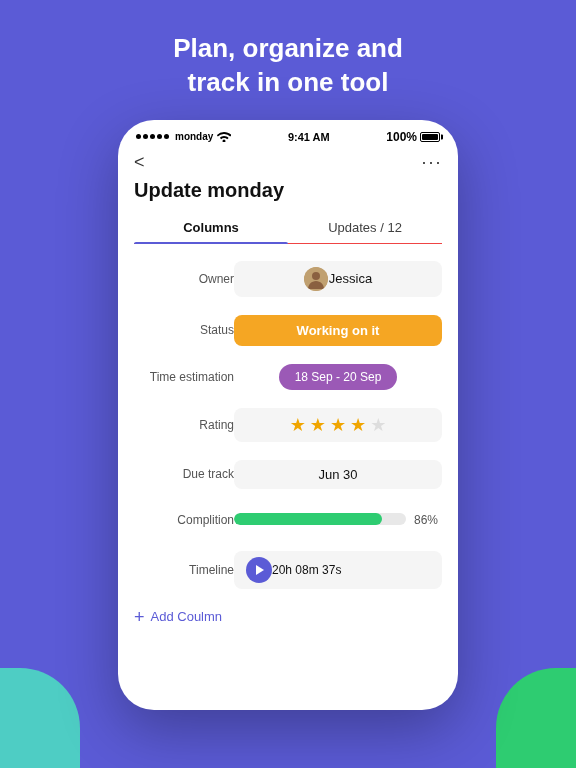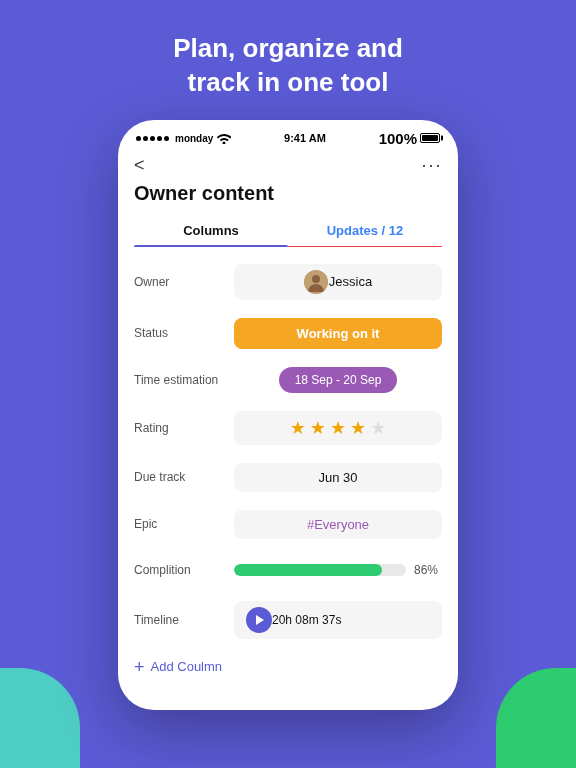--- a/index.html
+++ b/index.html
@@ -79,21 +79,21 @@
     }
     .signal-dot {
       width: 5px; height: 5px; border-radius: 50%; background: #000;
     }
 
     .carrier-name { font-size: 10px; font-weight: 600; margin-left: 2px; }
 
     .status-bar-center { font-size: 11px; font-weight: 600; }
 
     .status-bar-right {
-      display: flex; align-items: center; gap: 3px; font-size: 15px; font-weight: 600;
+      display: flex; align-items: center; gap: 3px; font-size: 12px; font-weight: 600;
     }
 
     .battery-icon {
       width: 20px; height: 10px; border: 1.5px solid #000; border-radius: 2px;
       position: relative; display: flex; align-items: center; padding: 1px;
     }
     .battery-icon::after {
       content: '';
       position: absolute;
       right: -4px;
@@ -133,24 +133,23 @@
       display: flex;
       border-bottom: 1px solid #ef4444;
       margin: 0 16px;
     }
 
     .tab {
       flex: 1;
       text-align: center;
       padding: 8px 0;
       font-size: 13px;
-      color: #3b82f6;
+      color: #404040;
       cursor: pointer;
       position: relative;
-      font-weight: bold;
     }
 
     .tab.active {
       color: #111;
       font-weight: 600;
     }
 
     .tab.active::after {
       content: '';
       position: absolute;
@@ -172,20 +171,21 @@
       align-items: center;
       padding: 9px 16px;
       min-height: 44px;
     }
 
     .row-label {
       font-size: 12px;
       color: #555;
       width: 100px;
       flex-shrink: 0;
+      text-align: right;
     }
 
     .row-value {
       flex: 1;
       display: flex;
       align-items: center;
       justify-content: center;
     }
 
     .owner-container {
@@ -263,21 +263,20 @@
       border-radius: 8px;
       padding: 7px 12px;
       width: 100%;
       text-align: center;
       font-size: 13px;
       color: #9b59b6;
     }
 
     .completion-container {
       display: flex;
-      align-items: center;
       gap: 8px;
       width: 100%;
     }
 
     .progress-bar-bg {
       flex: 1;
       height: 12px;
       background: #e8e8e8;
       border-radius: 6px;
       overflow: hidden;
@@ -372,21 +371,21 @@
         <div class="battery-fill"></div>
       </div>
     </div>
   </div>
 
   <div class="nav-bar">
     <span class="back-btn">&lt;</span>
     <span class="more-btn">···</span>
   </div>
 
-  <div class="page-title">Owner content</div>
+  <div class="page-title">Update monday</div>
 
   <div class="tabs">
     <div class="tab active">
       <span>Columns</span>
     </div>
     <div class="tab">
       <span>Updates / 12</span>
     </div>
   </div>
 
@@ -435,26 +434,20 @@
       </div>
     </div>
 
     <div class="row">
       <span class="row-label">Due track</span>
       <div class="row-value">
         <div class="due-date-container">Jun 30</div>
       </div>
     </div>
 
-    <div class="row">
-      <span class="row-label">Epic</span>
-      <div class="row-value">
-        <div class="epic-container">#Everyone</div>
-      </div>
-    </div>
 
     <div class="row">
       <span class="row-label">Complition</span>
       <div class="row-value">
         <div class="completion-container">
           <div class="progress-bar-bg">
             <div class="progress-bar-fill" style="width: 86%"></div>
           </div>
           <span class="completion-pct">86%</span>
         </div>

